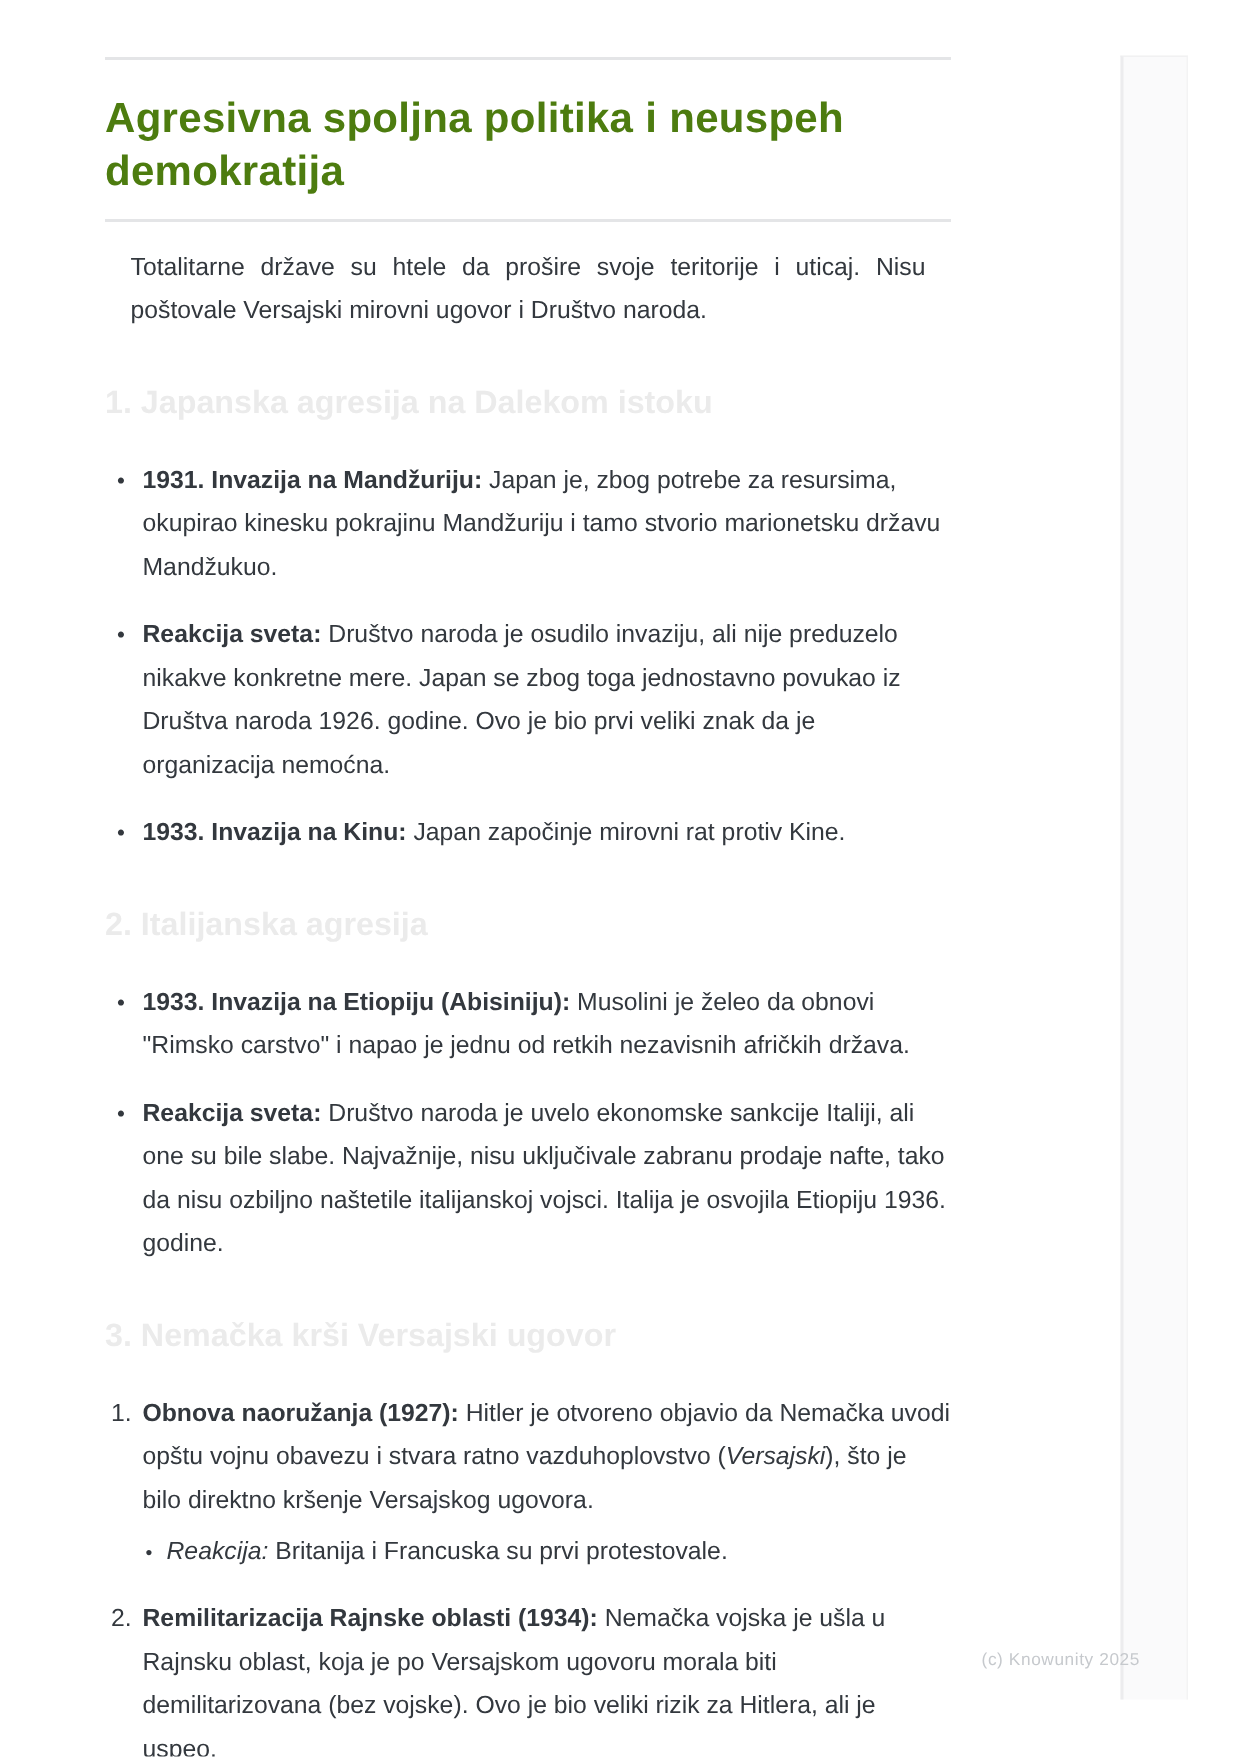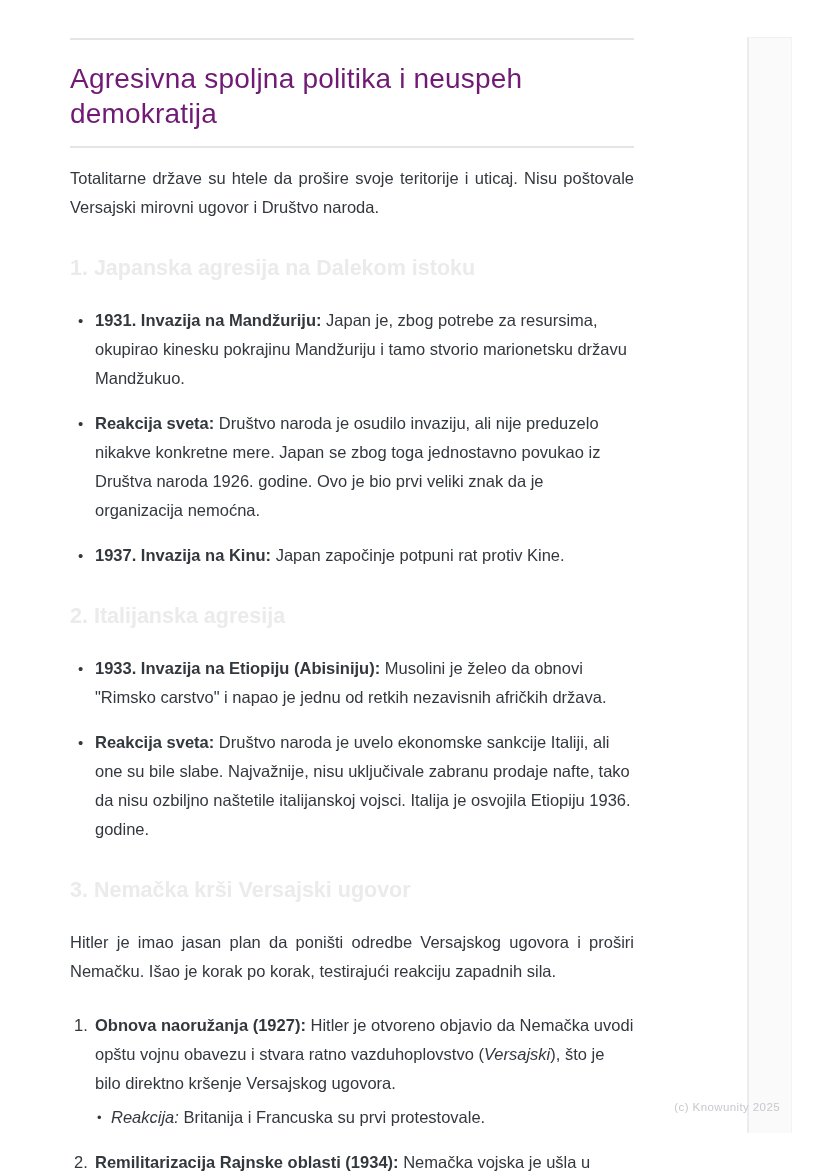--- a/index.html
+++ b/index.html
@@ -19,30 +19,30 @@
   }
   .rule {
     border: none; height: 0;
     border-top: 2px solid #E4E5E7;
     margin: 0;
   }
   .rule-top { margin-top: 38px; }
   h1.page-title {
     font-size: 28px;
     line-height: 35px;
-    font-weight: 400;
-    color: #701a75;
+    font-weight: 700;
+    color: #4d7c0f;
     margin: 21px 0 15px;
     letter-spacing: 0.2px;
   }
   p.para {
     text-align: justify;
     font-size: 16.5px;
     line-height: 29px;
-    margin: 16px 0 0;
+    margin: 16px 17px 0;
   }
   h2.section-heading {
     font-size: 21.5px;
     line-height: 26px;
     font-weight: 700;
     color: #EBEBEB;
     margin: 33px 0 25px;
   }
   ul.blist, ol.nlist { list-style: none; margin: 0; padding: 0; }
   ul.blist > li, ol.nlist > li {
@@ -80,21 +80,21 @@
     left: 747px; top: 37px;
     width: 45px; height: 1096px;
     background: #FAFAFB;
     border-left: 2px solid #ECECEE;
     border-top: 1px solid #F1F1F2;
     border-right: 1px solid #F3F3F4;
     z-index: 1;
   }
   .watermark {
     position: absolute;
-    top: 1101px; right: 48px;
+    top: 1101px; right: 68px;
     font-size: 11.5px;
     letter-spacing: 0.4px;
     color: #C6C9CD;
     z-index: 3;
   }
 </style>
 </head>
 <body>
 
 <div class="next-page-edge"></div>
@@ -114,38 +114,37 @@
     <li>
       <span class="bullet-marker">•</span>
       <div class="li-body"><b>1931. Invazija na Mandžuriju:</b><span> Japan je, zbog potrebe za resursima, okupirao kinesku pokrajinu Mandžuriju i tamo stvorio marionetsku državu Mandžukuo.</span></div>
     </li>
     <li>
       <span class="bullet-marker">•</span>
       <div class="li-body"><b>Reakcija sveta:</b><span> Društvo naroda je osudilo invaziju, ali nije preduzelo nikakve konkretne mere. Japan se zbog toga jednostavno povukao iz Društva naroda 1926. godine. Ovo je bio prvi veliki znak da je organizacija nemoćna.</span></div>
     </li>
     <li>
       <span class="bullet-marker">•</span>
-      <div class="li-body"><b>1937. Invazija na Kinu:</b><span> Japan započinje potpuni rat protiv Kine.</span></div>
+      <div class="li-body"><b>1933. Invazija na Kinu:</b><span> Japan započinje mirovni rat protiv Kine.</span></div>
     </li>
   </ul>
 
   <h2 class="section-heading">2. Italijanska agresija</h2>
   <ul class="blist">
     <li>
       <span class="bullet-marker">•</span>
       <div class="li-body"><b>1933. Invazija na Etiopiju (Abisiniju):</b><span> Musolini je želeo da obnovi "Rimsko carstvo" i napao je jednu od retkih nezavisnih afričkih država.</span></div>
     </li>
     <li>
       <span class="bullet-marker">•</span>
       <div class="li-body"><b>Reakcija sveta:</b><span> Društvo naroda je uvelo ekonomske sankcije Italiji, ali one su bile slabe. Najvažnije, nisu uključivale zabranu prodaje nafte, tako da nisu ozbiljno naštetile italijanskoj vojsci. Italija je osvojila Etiopiju 1936. godine.</span></div>
     </li>
   </ul>
 
   <h2 class="section-heading">3. Nemačka krši Versajski ugovor</h2>
-  <p class="para">Hitler je imao jasan plan da poništi odredbe Versajskog ugovora i proširi Nemačku. Išao je korak po korak, testirajući reakciju zapadnih sila.</p>
 
   <ol class="nlist">
     <li>
       <span class="num-marker">1.</span>
       <div class="li-body">
         <b>Obnova naoružanja (1927):</b><span> Hitler je otvoreno objavio da Nemačka uvodi opštu vojnu obavezu i stvara ratno vazduhoplovstvo (</span><i>Versajski</i><span>), što je bilo direktno kršenje Versajskog ugovora.</span>
         <ul class="sublist">
           <li>
             <span class="sub-marker">•</span>
             <div class="li-body"><i class="sub-lead">Reakcija:</i><span> Britanija i Francuska su prvi protestovale.</span></div>

